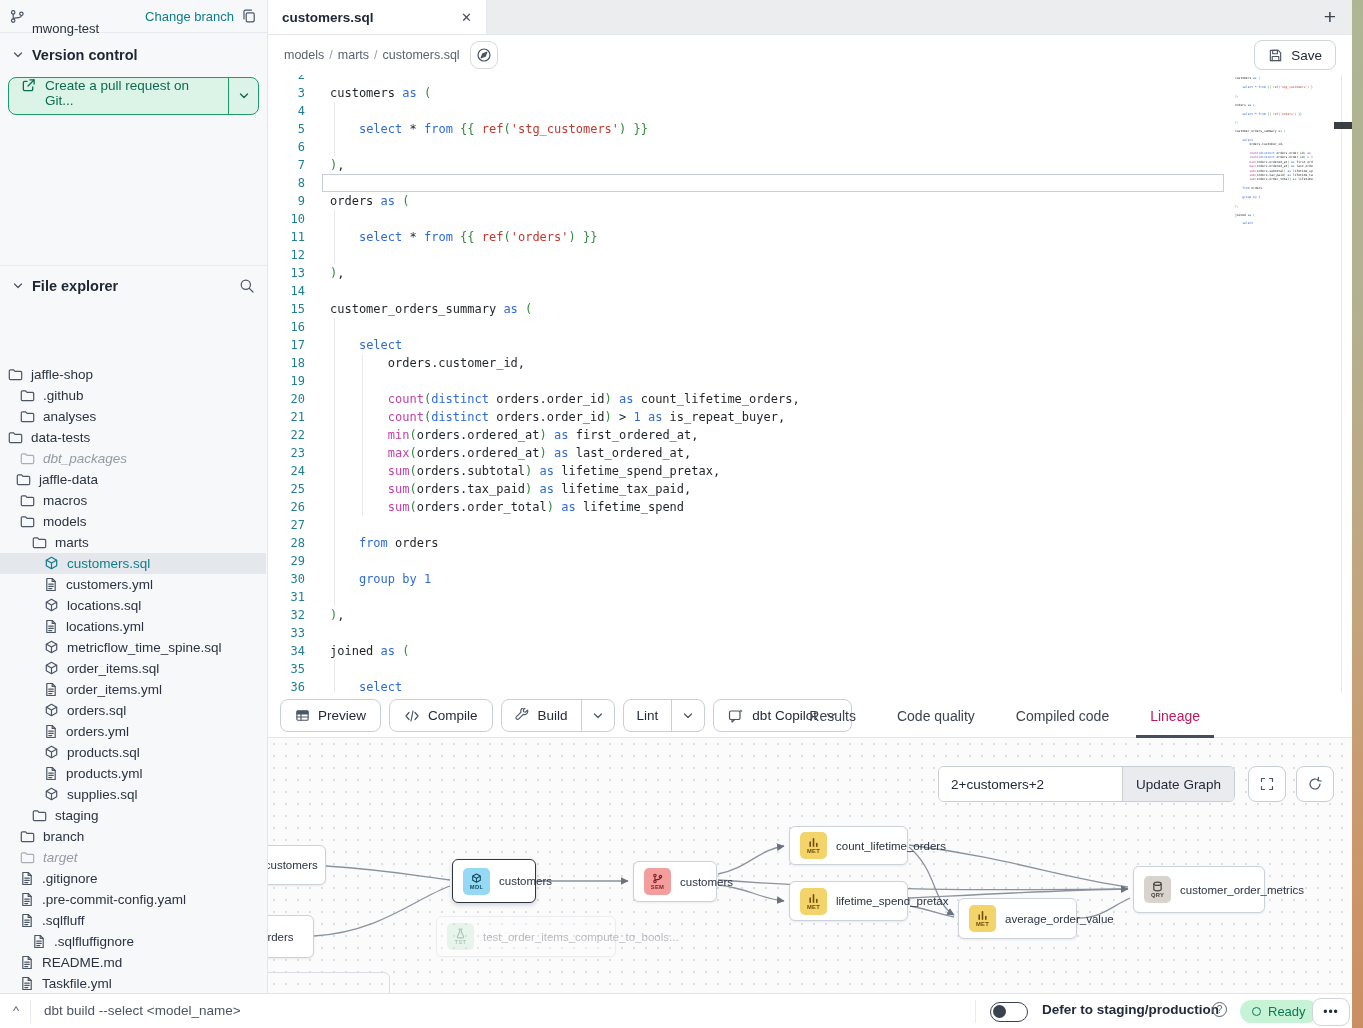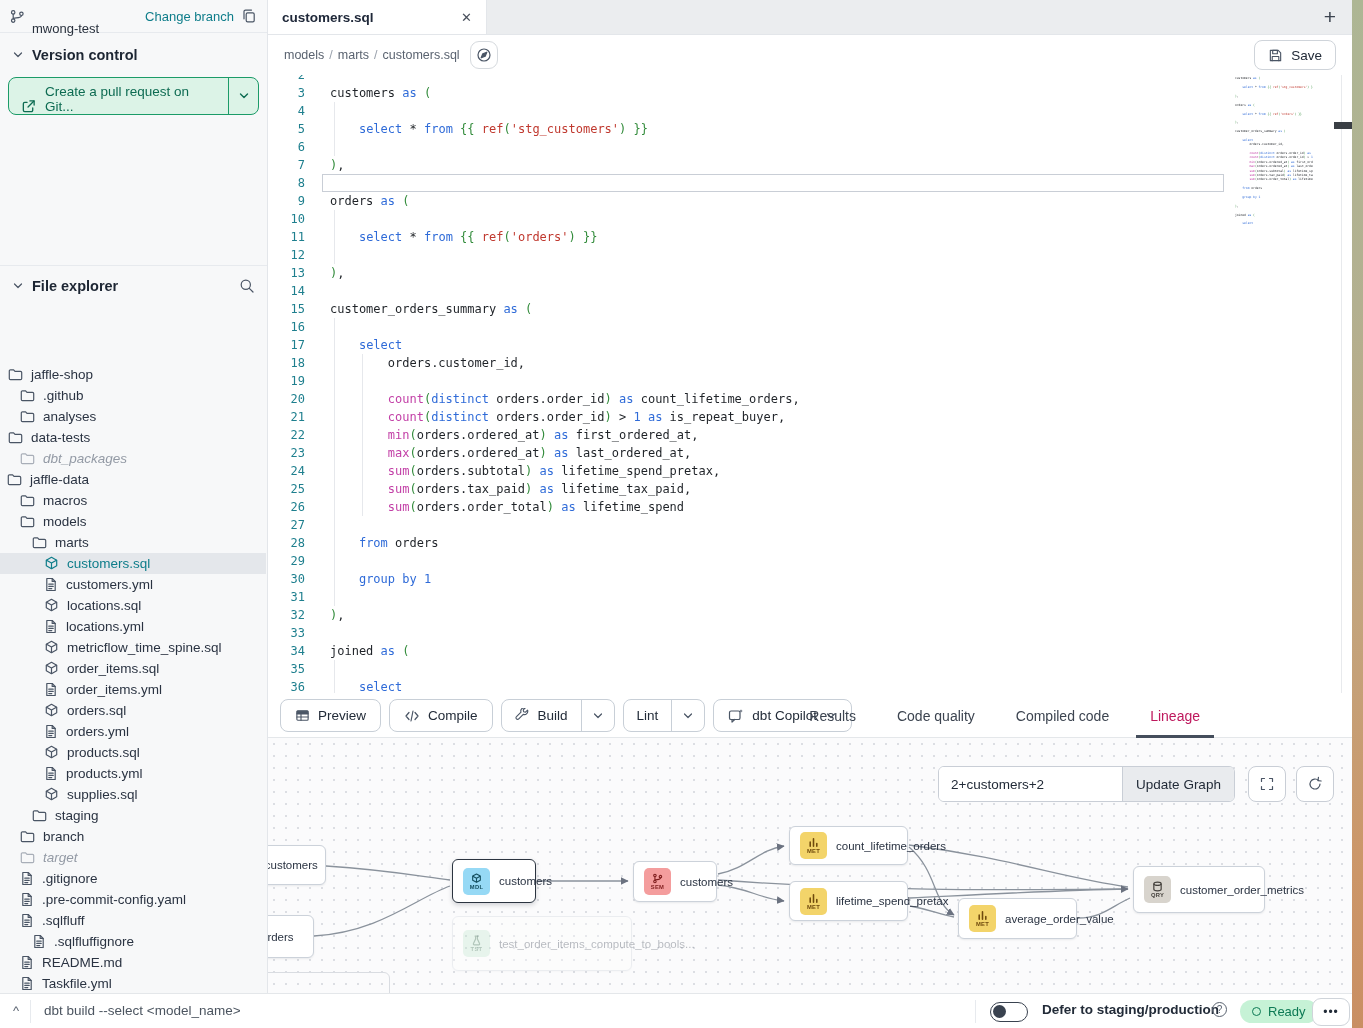--- a/index.html
+++ b/index.html
@@ -13,21 +13,21 @@
     background:linear-gradient(#adb694 0%,#b3b090 30%,#c3a47d 60%,#cc9668 85%,#c98f63 100%); }
 
   
   #sidebar { position:absolute; left:0; top:0; width:268px; height:993px; background:#f7f8f9; border-right:1px solid #e3e6ea; }
   .branch-row { height:33px; display:flex; align-items:center; padding:0 10px; border-bottom:1px solid #e7eaee; gap:7px; }
   .branch-name { font-size:13px; color:#29313d; flex:0 0 auto;margin-top:24px; }
   .branch-spacer { flex:1; }
   .link-teal { color:#0e7d8a; font-size:13px; cursor:pointer; }
   .sec-head { display:flex; align-items:center; gap:8px; padding:14px 12px 10px 12px; font-size:14.5px; font-weight:bold; color:#1d2633; }
   .pr-btn { margin:4px 8px 0 8px; height:38px; display:flex; align-items:stretch; border:1px solid #1b9b68; border-radius:8px; background:#dcf3e7; overflow:hidden; cursor:pointer; }
-  .pr-main { flex:1; display:flex; align-items:flex-end; gap:9px; padding:0 12px; color:#0d6b52; font-size:13.5px; }
+  .pr-main { flex:1; display:flex; align-items:flex-start; gap:9px; padding:0 12px; color:#0d6b52; font-size:13.5px; }
   .pr-caret { width:30px; display:flex; align-items:center; justify-content:center; border-left:1px solid #1b9b68; color:#0d6b52; }
   .vc-body { height:233px; border-bottom:1px solid #e7eaee; }
   .fe-head { display:flex; align-items:center; gap:8px; padding:12px 12px 6px 12px; font-size:14.5px; font-weight:bold; color:#1d2633; }
   .fe-search { margin-left:auto; }
   #file-tree { position:absolute; left:0; top:364px; right:1px; bottom:0; overflow:hidden; }
   .trow { height:21px; display:flex; align-items:center; gap:8px; font-size:13.5px; color:#2a3342; cursor:pointer; white-space:nowrap; }
   .trow.sel { background:#e4e7eb; color:#0e7d8a; }
   .trow.sel .ic { stroke:#0e7d8a; }
   .trow.muted { color:#939aa5; font-style:italic; }
   .trow.muted .ic { stroke:#a8aeb8; }
@@ -196,21 +196,21 @@
         <span>data-tests</span>
       </div>
       <div class="trow muted" style="padding-left: 20px;">
         <span style="display: flex;">
           <svg class="ic" width="15" height="15" viewBox="0 0 15 15">
             <path d="M1.3 4c0-.7.5-1.2 1.2-1.2h3.1L7 4.4h5.5c.7 0 1.2.5 1.2 1.2v5.9c0 .7-.5 1.2-1.2 1.2H2.5c-.7 0-1.2-.5-1.2-1.2z"></path>
           </svg>
         </span>
         <span>dbt_packages</span>
       </div>
-      <div class="trow" style="padding-left: 7px;">
+      <div class="trow" style="padding-left: 16px;">
         <span style="display: flex;">
           <svg class="ic" width="15" height="15" viewBox="0 0 15 15">
             <path d="M1.3 4c0-.7.5-1.2 1.2-1.2h3.1L7 4.4h5.5c.7 0 1.2.5 1.2 1.2v5.9c0 .7-.5 1.2-1.2 1.2H2.5c-.7 0-1.2-.5-1.2-1.2z"></path>
           </svg>
         </span>
         <span>jaffle-data</span>
       </div>
       <div class="trow" style="padding-left: 20px;">
         <span style="display: flex;">
           <svg class="ic" width="15" height="15" viewBox="0 0 15 15">
@@ -821,21 +821,21 @@
             <span style="stroke:#134e5e;display:flex">
               <svg width="11" height="11" viewBox="0 0 15 15" style="fill:none;stroke-width:1.5;stroke-linejoin:round">
                 <path d="M7.5 1.3l5.2 2.9v5.6l-5.2 2.9-5.2-2.9V4.2z"></path>
                 <path d="M2.5 4.3l5 2.8 5-2.8M7.5 7.1v5.4"></path>
               </svg>
             </span>
             <span class="blabel">MDL</span>
           </div>
           <span class="nlabel">customers</span>
         </div>
-        <div class="lnode faded" style="left: 184px; top: 178px; width: 180px; height: 55px;">
+        <div class="lnode faded" style="left: 168px; top: 178px; width: 180px; height: 41px;">
           <div class="badge" style="background: rgb(191, 232, 204); color: rgb(20, 83, 45);">
             <span style="stroke:#14532d;display:flex">
               <svg width="11" height="11" viewBox="0 0 12 12" style="fill:none;stroke-width:1.3;stroke-linecap:round">
                 <path d="M4.4 1.2h3.2M5 1.2v3.2L2.7 9.3A1 1 0 0 0 3.6 10.8h4.8a1 1 0 0 0 .9-1.5L7 4.4V1.2"></path>
               </svg>
             </span>
             <span class="blabel">TST</span>
           </div>
           <span class="nlabel">test_order_items_compute_to_bools...</span>
         </div>

